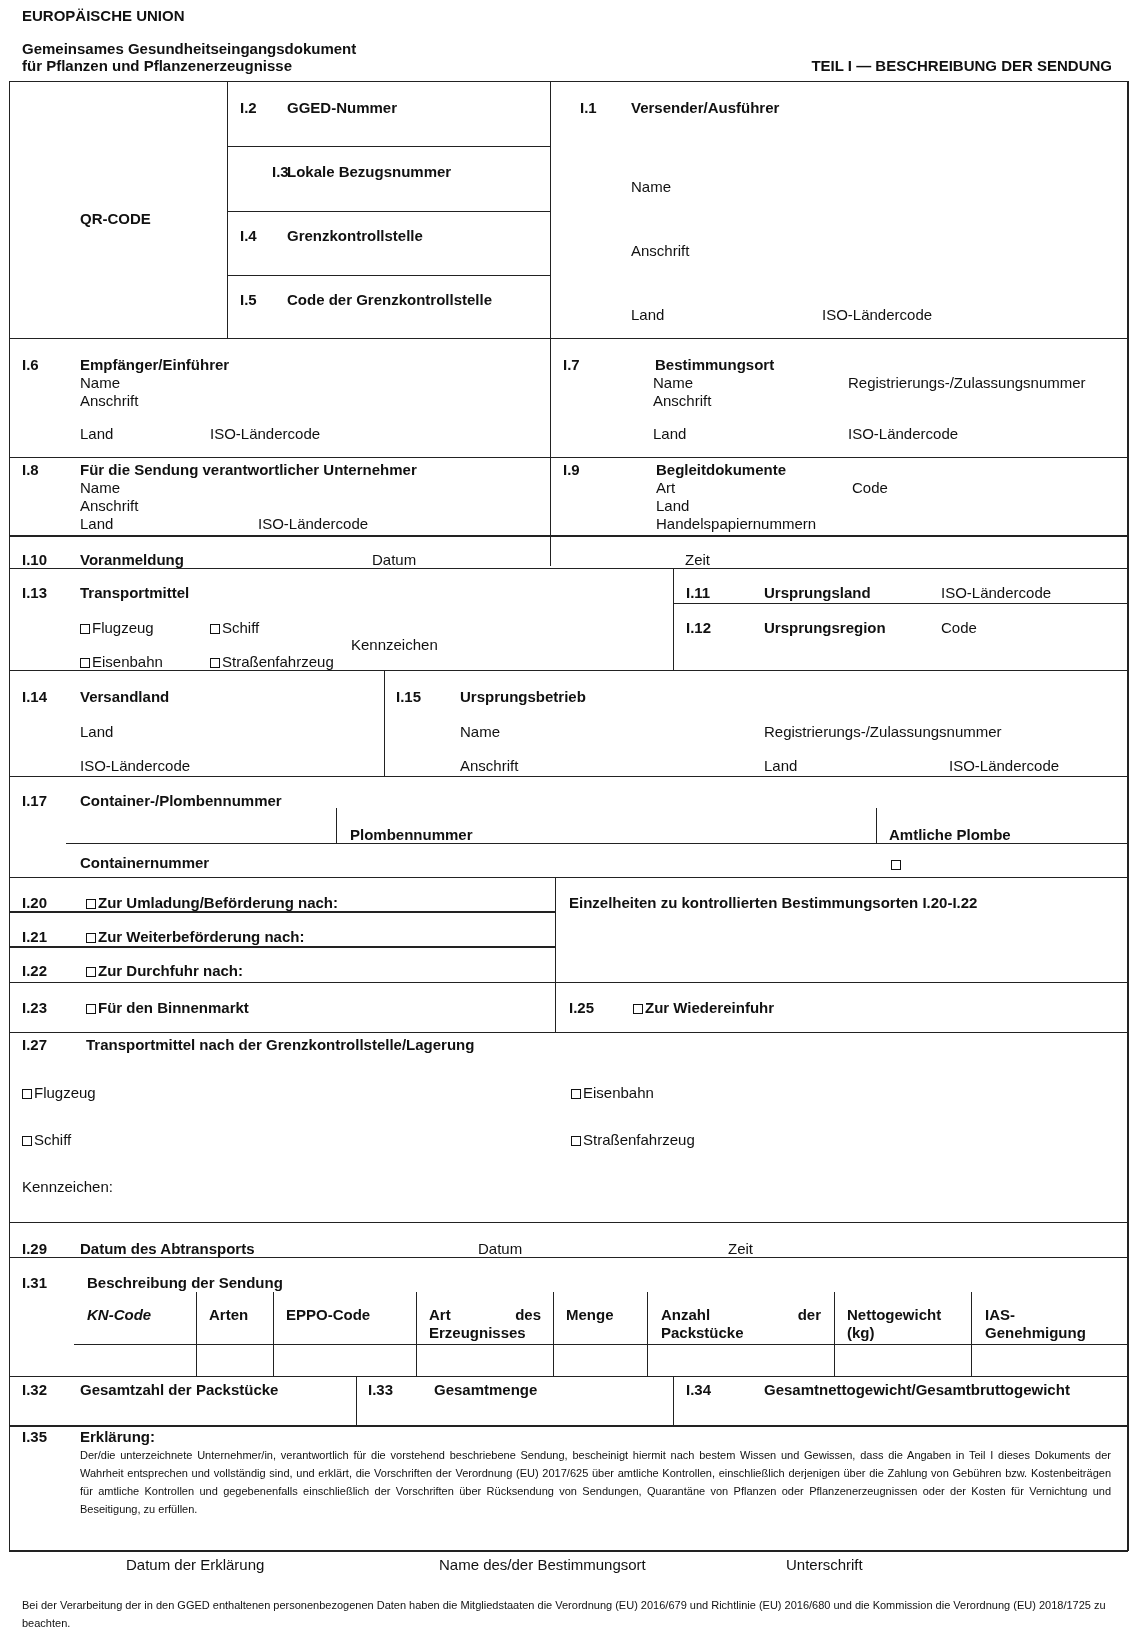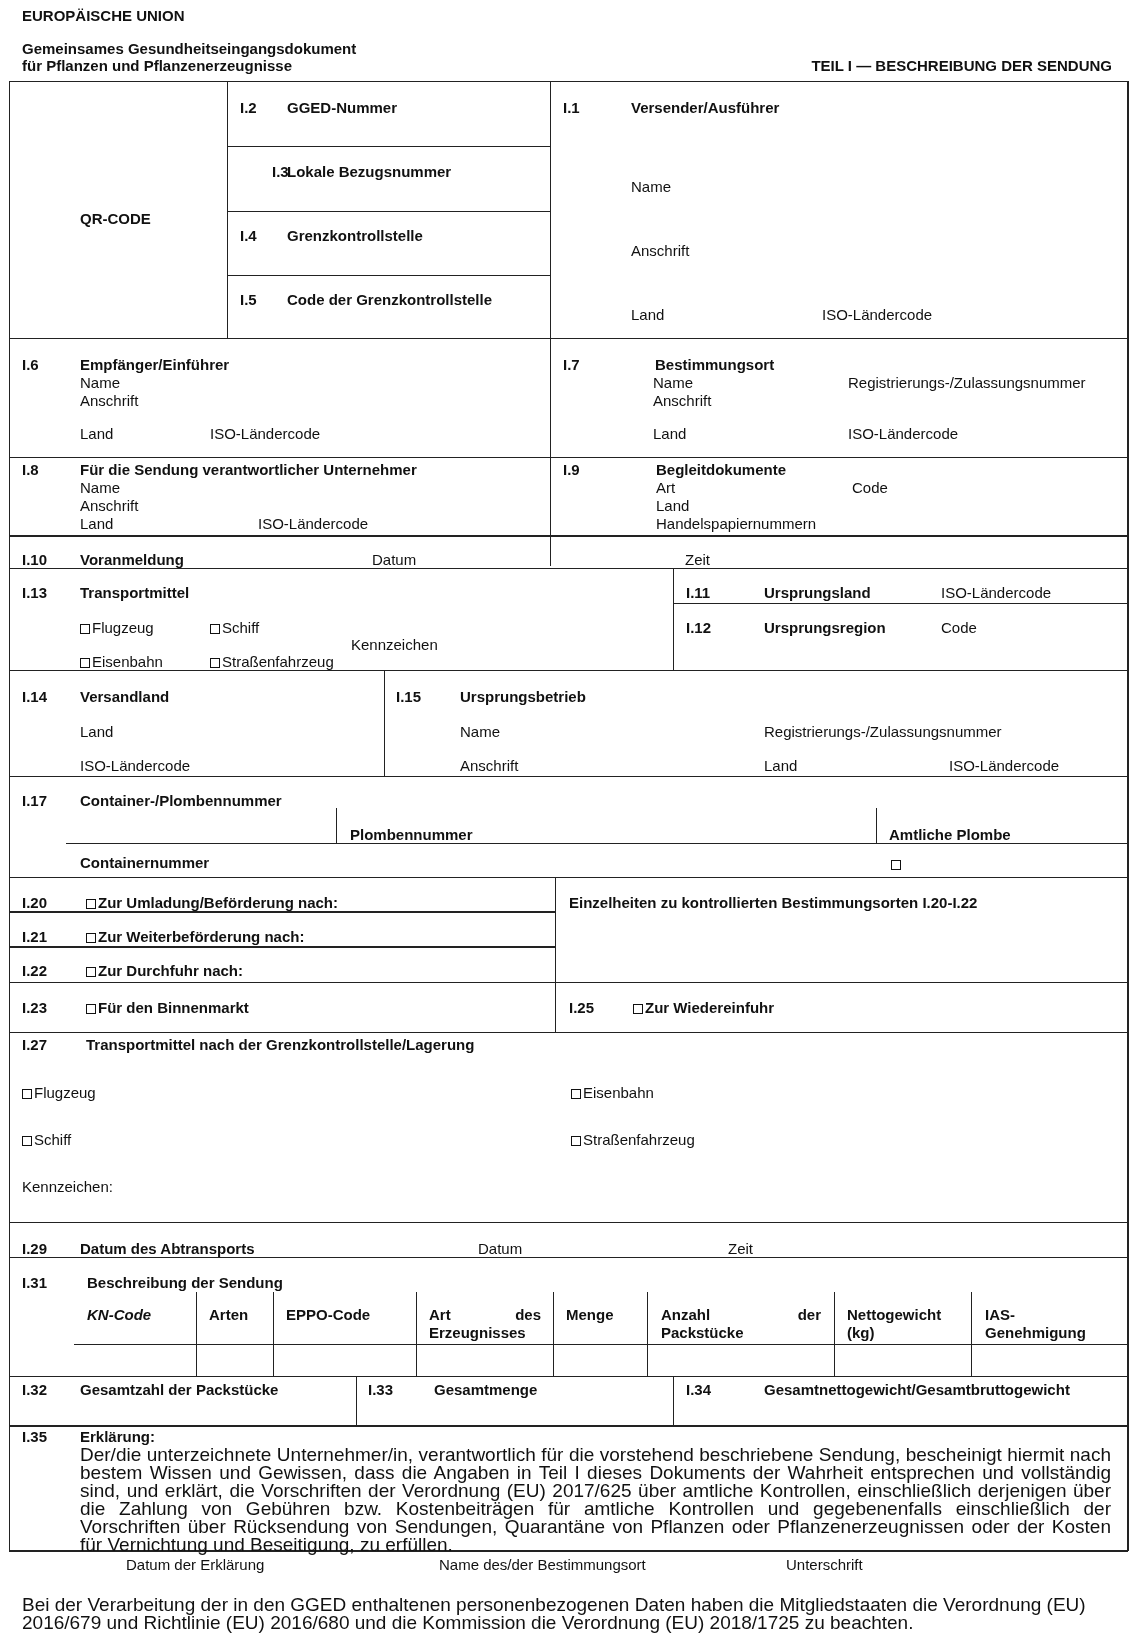--- a/index.html
+++ b/index.html
@@ -4,21 +4,21 @@
 <style>
   html, body { margin:0; padding:0; background:#ffffff; }
   body { width:1138px; height:1640px; position:relative; overflow:hidden;
          font-family:"Liberation Sans", sans-serif; color:#111; font-size:15px; }
   .abs { position:absolute; white-space:nowrap; line-height:1.15; }
   .b { font-weight:bold; }
   .hl { position:absolute; height:0; border-top:1.5px solid #222; }
   .vl { position:absolute; width:0; border-left:1.5px solid #222; }
   .thick { border-width:2px; }
   .cb { display:inline-block; width:10px; height:10px; border:1.4px solid #111; margin-right:2px; vertical-align:-1px; box-sizing:border-box; }
-  .para { position:absolute; white-space:normal; text-align:justify; line-height:18px; font-size:19px; }
+  .para { position:absolute; white-space:normal; text-align:justify; line-height:18px; font-size:11px; }
 </style>
 </head>
 <body>
 
 <div class="abs b" style="left:22px;top:7px;" data-name="union-title">EUROPÄISCHE UNION</div>
 <div class="abs b" style="left:22px;top:40px;" data-name="doc-title-line1">Gemeinsames Gesundheitseingangsdokument</div>
 <div class="abs b" style="left:22px;top:57px;text-align:center;" data-name="doc-title-line2">für Pflanzen und Pflanzenerzeugnisse</div>
 <div class="abs b" style="right:26px;top:57px;" data-name="part-title">TEIL I — BESCHREIBUNG DER SENDUNG</div>
 
 <div class="hl" style="left:9px;top:81px;width:1118px;" data-name="frame-top-line"></div>
@@ -46,21 +46,21 @@
 <div data-name="field-i4">
   <div class="abs b" style="left:240px;top:227px;" data-name="field-number">I.4</div>
   <div class="abs b" style="left:287px;top:227px;" data-name="field-label">Grenzkontrollstelle</div>
 </div>
 <div data-name="field-i5">
   <div class="abs b" style="left:240px;top:291px;" data-name="field-number">I.5</div>
   <div class="abs b" style="left:287px;top:291px;" data-name="field-label">Code der Grenzkontrollstelle</div>
 </div>
 
 <div data-name="field-i1">
-  <div class="abs b" style="left:563px;top:99px;" data-name="field-number">I.1</div>
+  <div class="abs b" style="left:580px;top:99px;" data-name="field-number">I.1</div>
   <div class="abs b" style="left:631px;top:99px;" data-name="field-label">Versender/Ausführer</div>
   <div class="abs" style="left:631px;top:178px;" data-name="name-label">Name</div>
   <div class="abs" style="left:631px;top:242px;" data-name="address-label">Anschrift</div>
   <div class="abs" style="left:631px;top:306px;" data-name="country-label">Land</div>
   <div class="abs" style="left:822px;top:306px;" data-name="iso-label">ISO-Ländercode</div>
 </div>
 
 <div class="vl" style="left:550px;top:338px;height:228px;" data-name="divider"></div>
 <div class="hl" style="left:9px;top:457px;width:1118px;" data-name="divider"></div>
 

